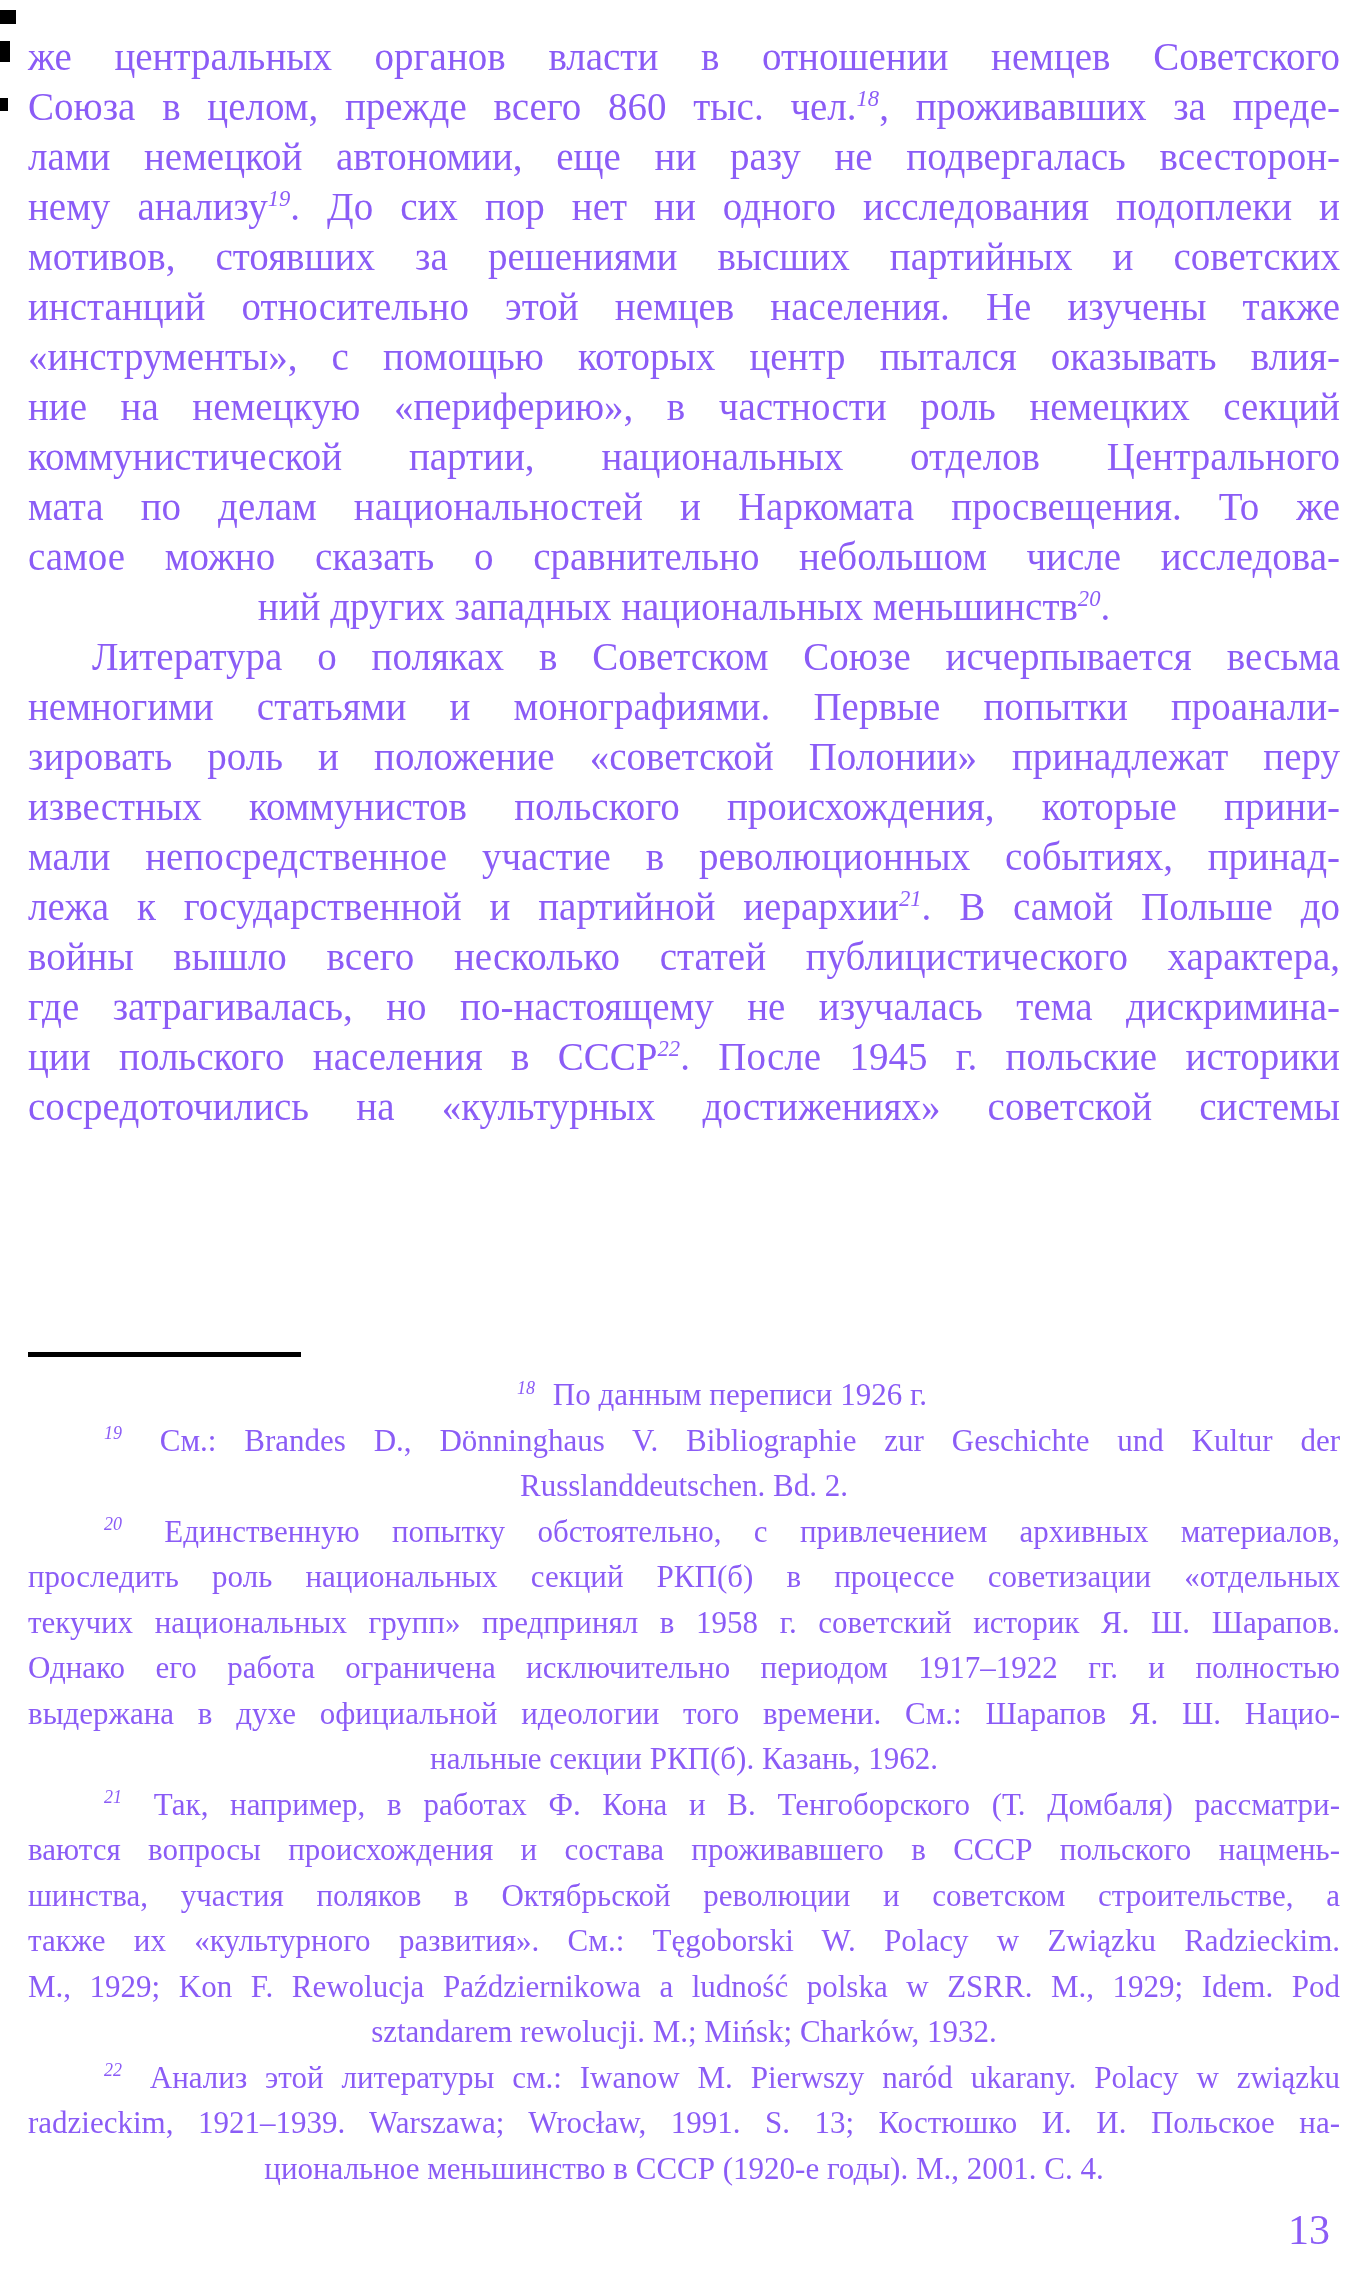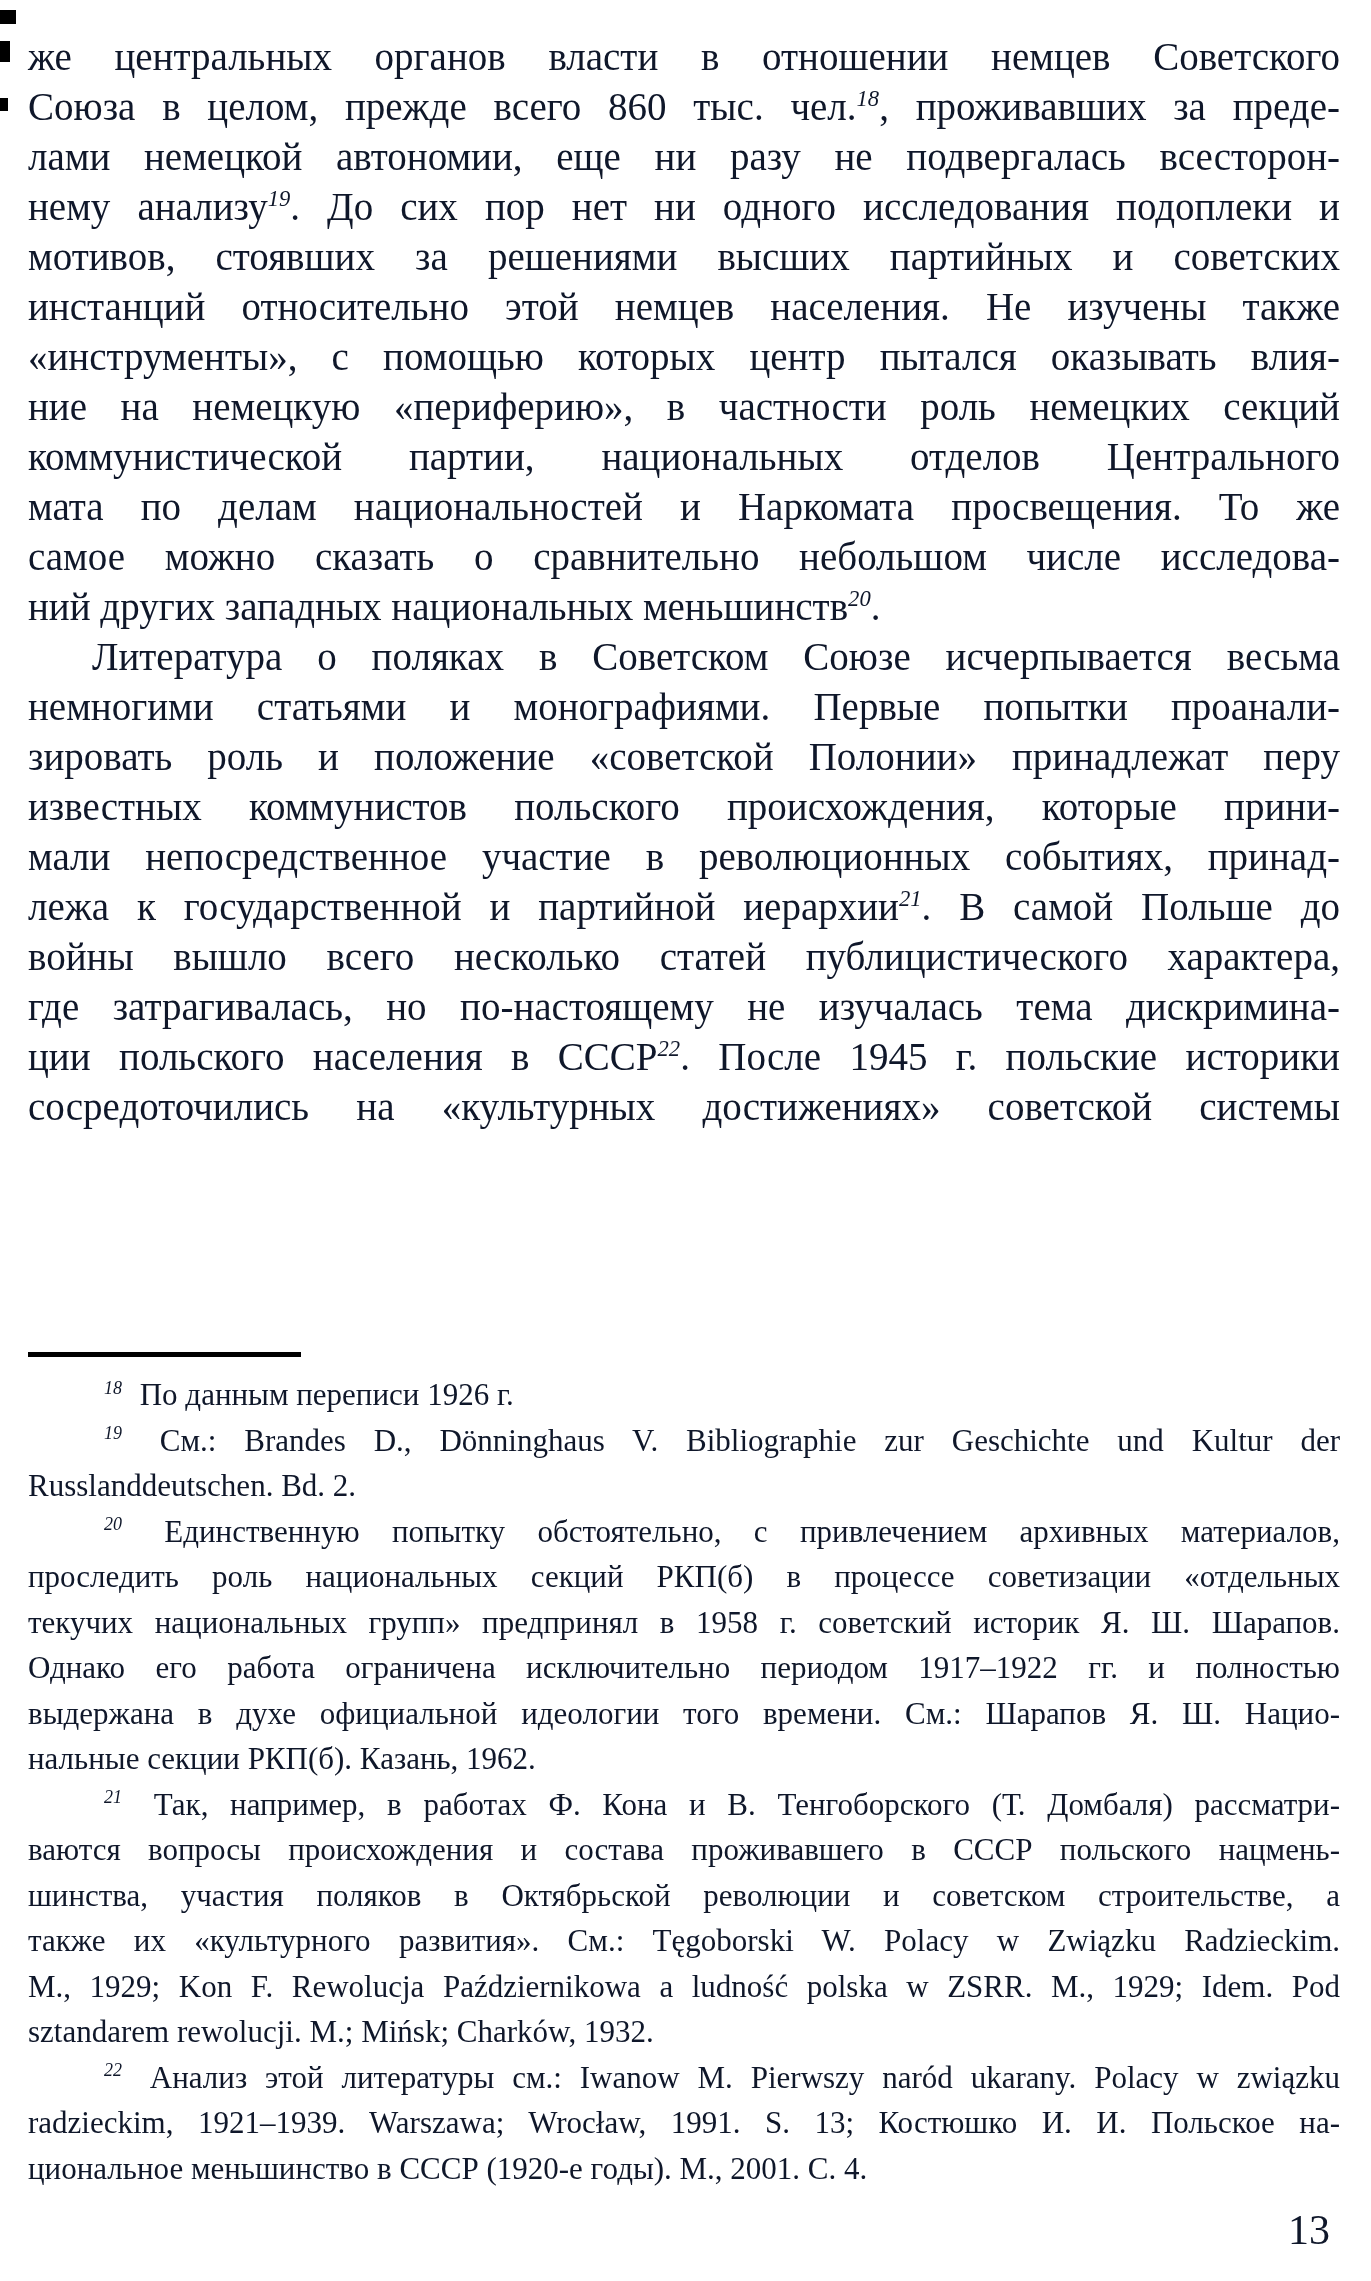--- a/index.html
+++ b/index.html
@@ -2,41 +2,41 @@
 <html><head>
 <meta charset="utf-8">
 <style>
   html, body { margin: 0; padding: 0; background: #e8e8e8; }
   .page {
     position: relative;
     width: 1371px;
     height: 2281px;
     background: #ffffff;
     font-family: "Liberation Serif", "DejaVu Serif", serif;
-    color: #0f172a;
+    color: #8b5cf6;
     overflow: hidden;
     margin: 0 auto;
   }
   .main-text {
     position: absolute;
     left: 28px;
     top: 32px;
     width: 1312px;
     font-size: 39px;
     line-height: 50px;
   }
   .footnotes {
     position: absolute;
     left: 28px;
     top: 1372px;
     width: 1312px;
     font-size: 31px;
     line-height: 45.5px;
   }
-  .tline { text-align: left; }
+  .tline { text-align: center; }
   .tline.j {
     text-align: justify;
     text-align-last: justify;
     -moz-text-align-last: justify;
   }
   .main-text .ind { text-indent: 64px; }
   .footnotes .ind { text-indent: 76px; }
   sup {
     font-size: 58%;
     line-height: 0;

